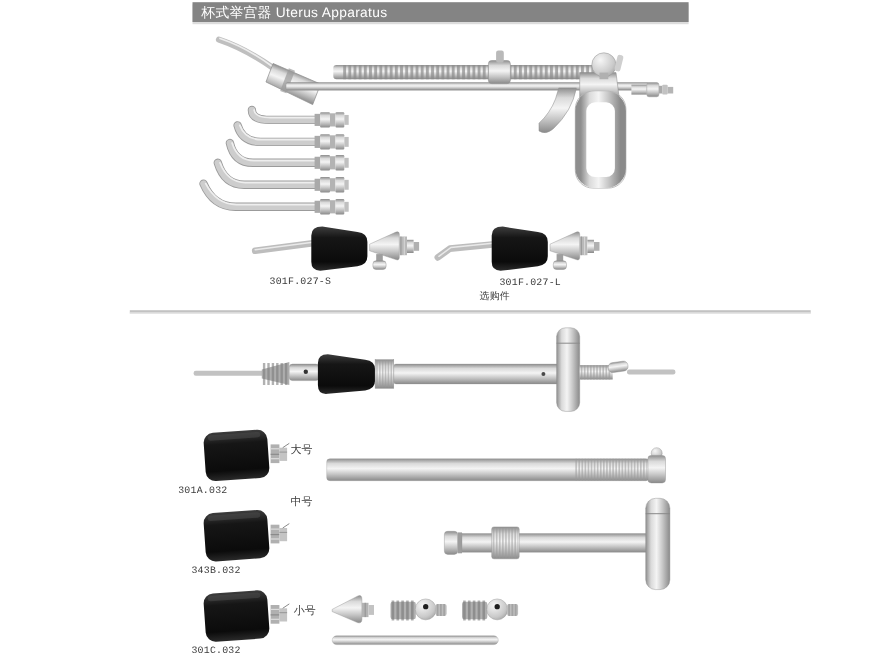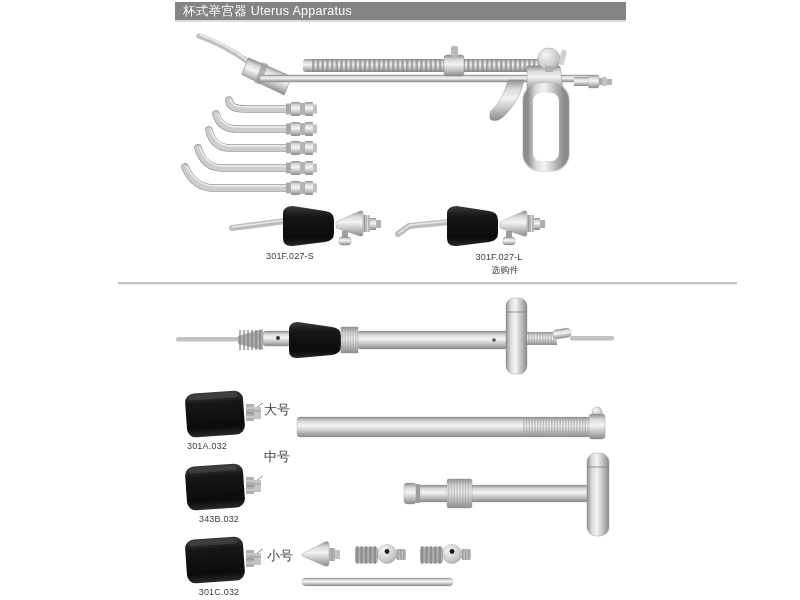--- a/index.html
+++ b/index.html
@@ -6,22 +6,22 @@
   body{width:800px;height:600px;background:#ffffff;overflow:hidden;
        font-family:"Liberation Sans","DejaVu Sans",sans-serif;}
   #page{position:relative;width:800px;height:600px;background:#ffffff;}
   .header-bar{position:absolute;left:175px;top:2px;width:451px;height:18px;
       background:#848484;box-shadow:0 2px 0 #dcdcdc;
       color:#ffffff;font-size:12.5px;line-height:18px;padding-left:8px;
       box-sizing:border-box;letter-spacing:.3px;}
   .divider{position:absolute;left:118px;top:282px;width:619px;height:2px;
       background:#c2c2c2;border-bottom:1px solid #e9e9e9;}
   .lbl{position:absolute;color:#3b3b3b;font-size:9px;line-height:11px;}
-  .code{text-align:center;letter-spacing:.2px;}
-  .size-lbl{font-size:13px;color:#3b3b3b;}
+  .code{text-align:left;letter-spacing:.2px;font-family:Liberation Mono, monospace;}
+  .size-lbl{font-size:10px;color:#3b3b3b;}
   svg{position:absolute;left:0;top:0;}
 </style>
 </head>
 <body>
 
 <div id="page">
 
   <div class="header-bar">
     <span>杯式举宫器 Uterus Apparatus</span>
   </div>
@@ -243,21 +243,21 @@
       <use href="#adapterUnit"></use>
       <use href="#adapterUnit" x="65"></use>
       <rect x="302" y="578" width="151" height="8" rx="4" fill="url(#mH)" stroke="#9a9a9a" stroke-width=".3"></rect>
     </g>
   </svg>
 
   <div class="divider"></div>
 
   <div class="lbl code" style="left:245px;top:251px;width:90px">301F.027-S</div>
   <div class="lbl code" style="left:454px;top:252px;width:90px">301F.027-L</div>
-  <div class="lbl code" style="left:460px;top:265px;width:90px">选购件</div>
+  <div class="lbl code" style="left:436px;top:265px;width:90px">选购件</div>
 
   <div class="lbl size-lbl" style="left:264px;top:404px">大号</div>
   <div class="lbl code" style="left:162px;top:441px;width:90px">301A.032</div>
 
   <div class="lbl size-lbl" style="left:264px;top:451px">中号</div>
   <div class="lbl code" style="left:174px;top:514px;width:90px">343B.032</div>
 
   <div class="lbl size-lbl" style="left:267px;top:550px">小号</div>
   <div class="lbl code" style="left:174px;top:587px;width:90px">301C.032</div>
 

